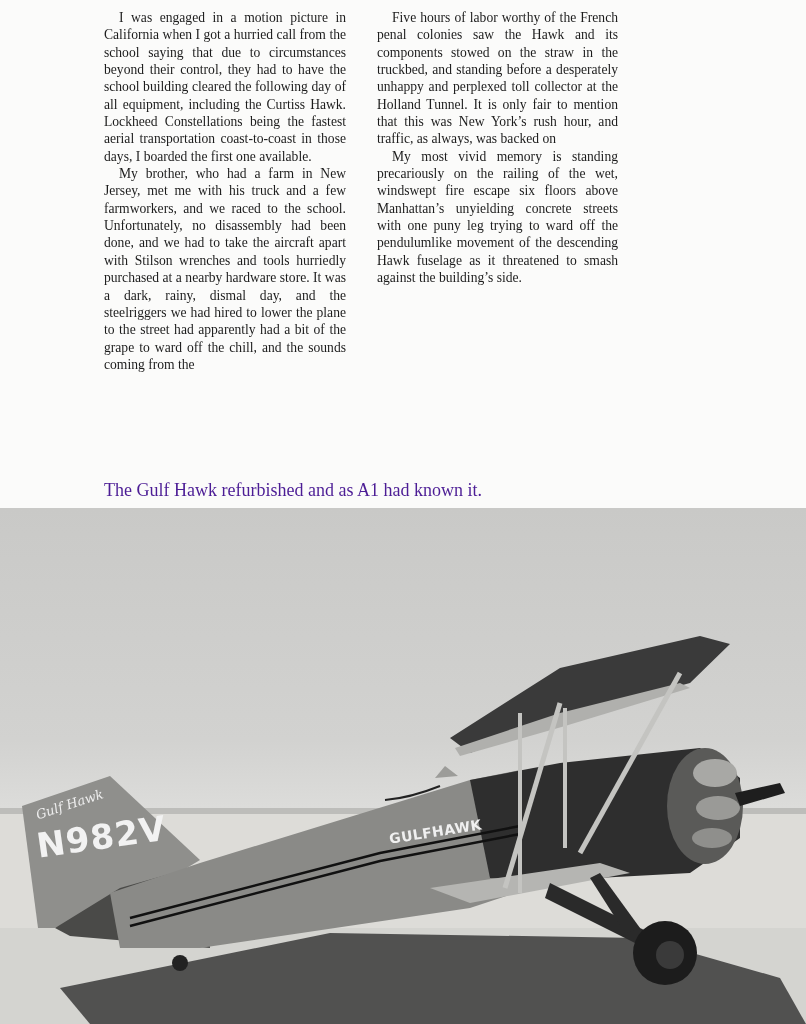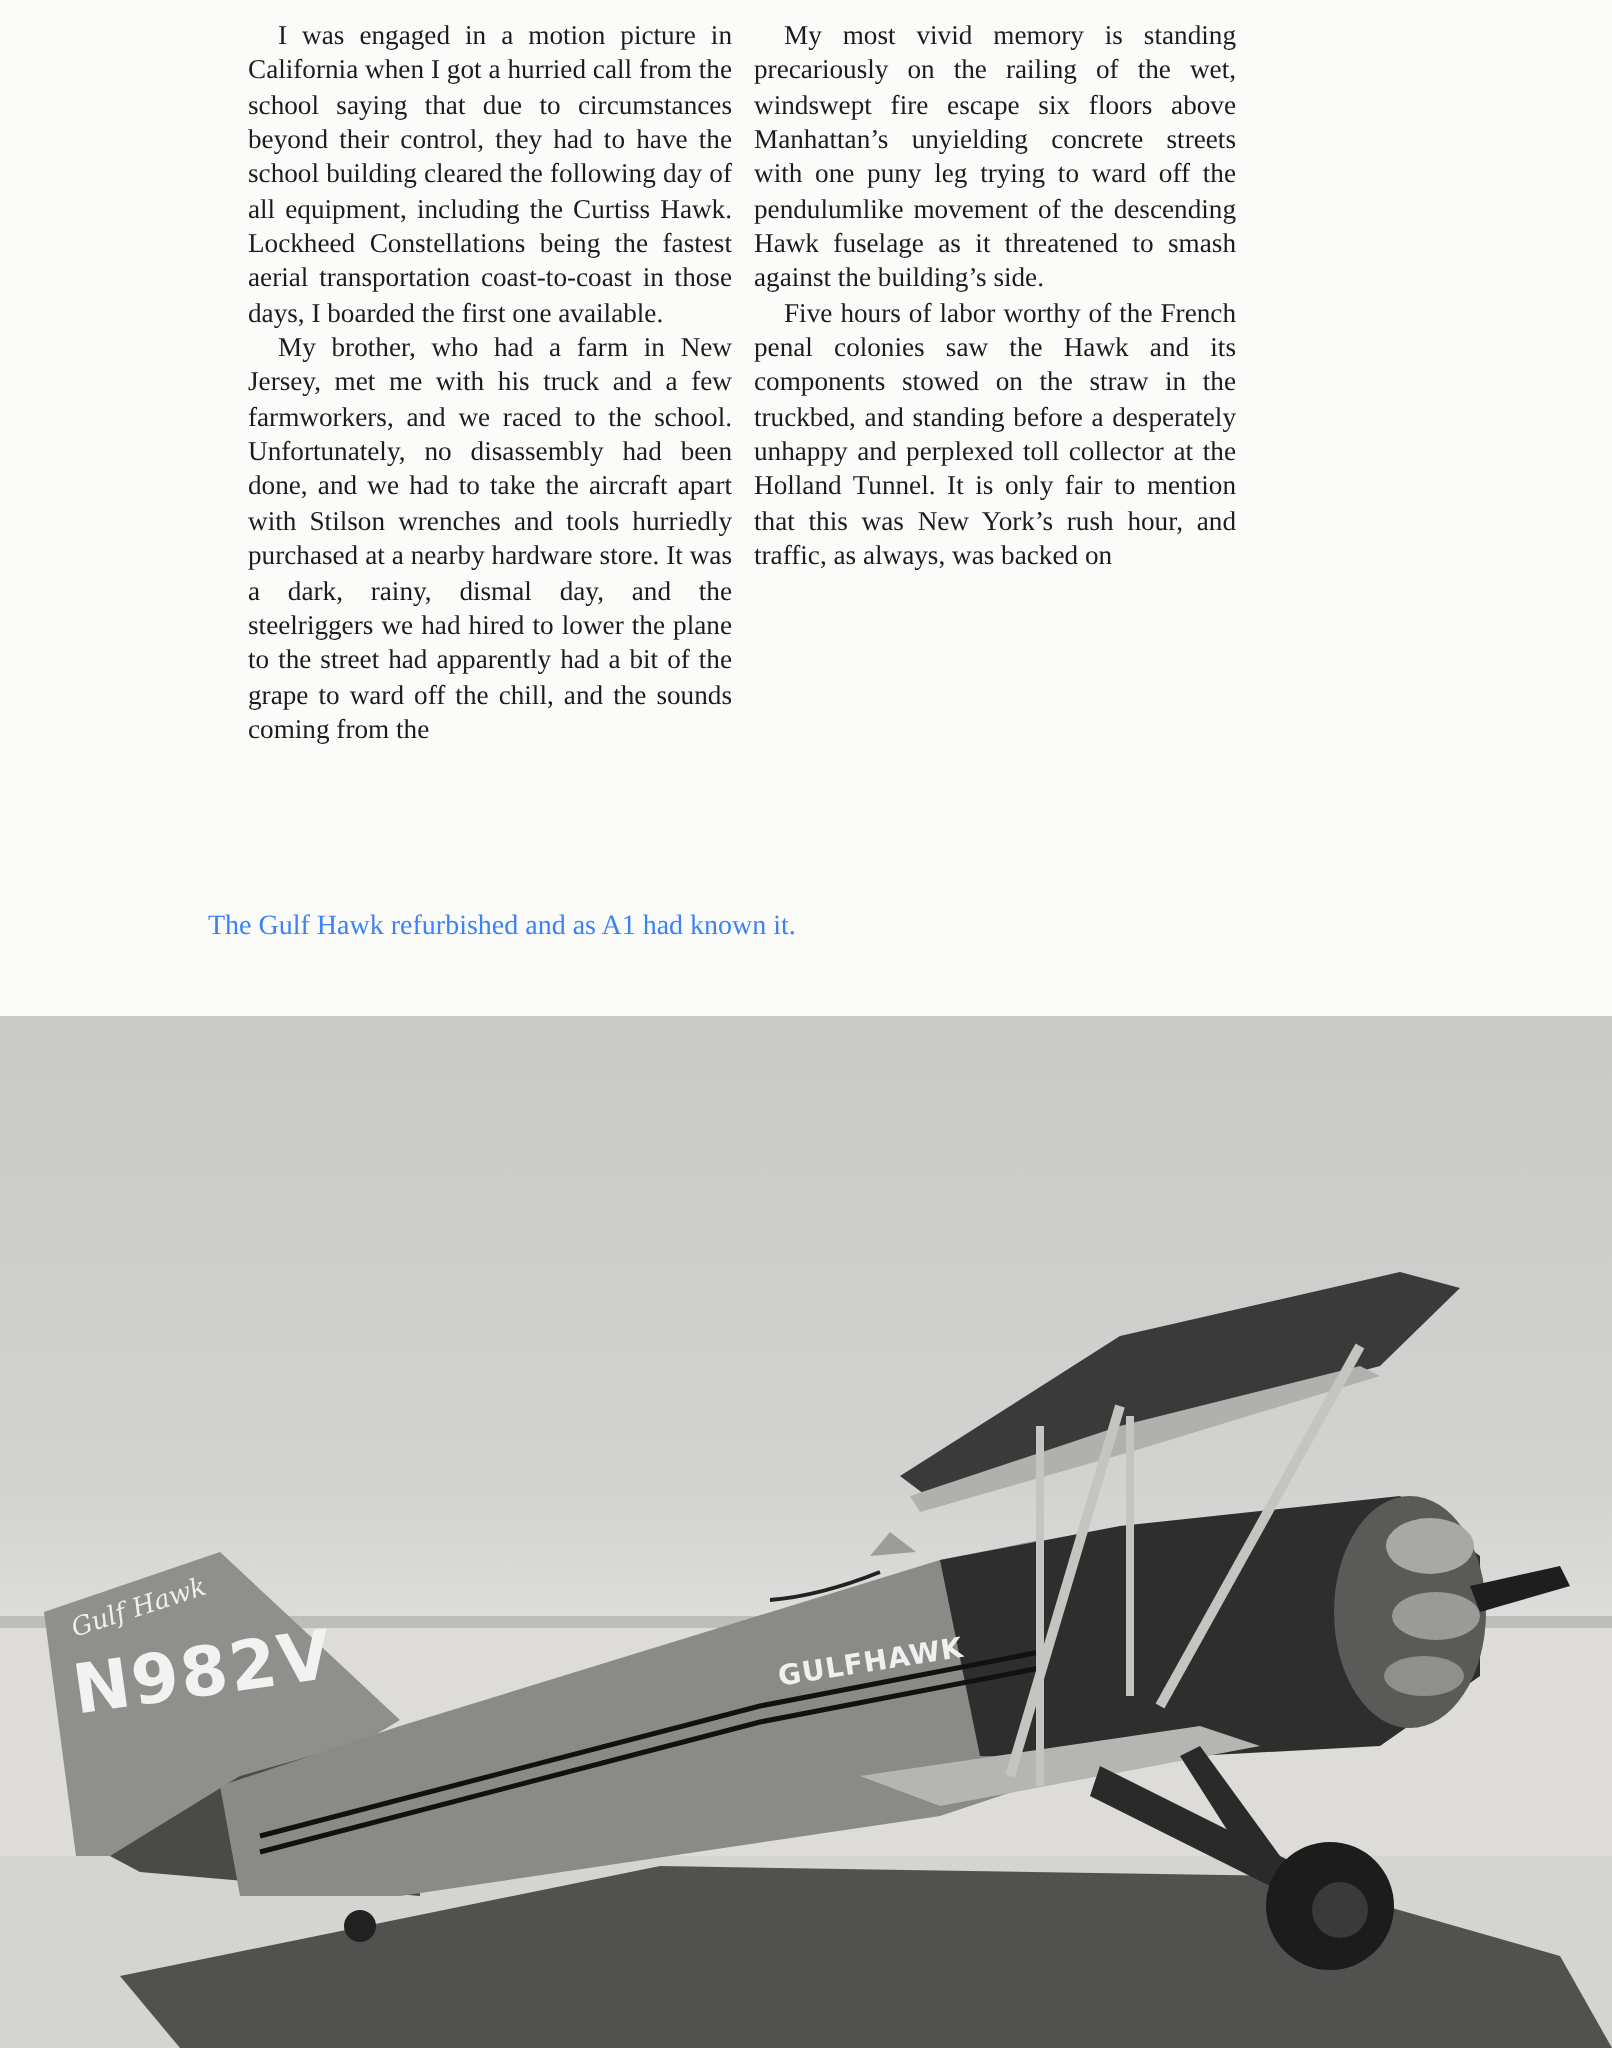--- a/index.html
+++ b/index.html
@@ -10,28 +10,28 @@
     color: #1c1c1c;
     position: relative;
   }
   .page { position: absolute; inset: 0; }
   .col {
     position: absolute; top: 9px;
     font-family: "Liberation Serif", "DejaVu Serif", serif;
     font-size: 13.6px; line-height: 17.35px;
     text-align: justify; hyphens: manual;
   }
-  .col-left { left: 104px; width: 242px; margin-left: 20px; }
+  .col-left { left: 104px; width: 242px; }
   .col-right { left: 377px; width: 241px; }
   .col p { margin: 0; text-indent: 15px; }
   .col p.cont { text-indent: 0; }
   .caption {
-    position: absolute; left: 104px; top: 456px;
+    position: absolute; left: 104px; top: 480px;
     font-family: "Liberation Serif", "DejaVu Serif", serif;
-    font-size: 14px; color: #3b82f6;
+    font-size: 18px; color: #4c1d95;
   }
   .photo {
     position: absolute; left: 0; top: 508px; width: 806px; height: 516px;
     overflow: hidden;
     background: linear-gradient(to bottom, #c9c9c7 0%, #d2d2d0 45%, #dcdcda 58%, #e6e6e4 60%);
   }
   .photo svg { position: absolute; left: 0; top: 0; }
   .tail-reg {
     position: absolute; left: 34px; top: 318px;
     font-family: "DejaVu Sans", sans-serif; font-weight: bold;
@@ -55,22 +55,22 @@
 <body>
 
 <div class="page">
 
   <div class="col col-left">
     <p>I was engaged in a motion picture in California when I got a hurried call from the school saying that due to circumstances beyond their control, they had to have the school building cleared the following day of all equip­ment, including the Curtiss Hawk. Lockheed Constellations being the fastest aerial transportation coast-to-coast in those days, I boarded the first one available.</p>
     <p>My brother, who had a farm in New Jersey, met me with his truck and a few farmworkers, and we raced to the school. Unfortunately, no dis­assembly had been done, and we had to take the aircraft apart with Stilson wrenches and tools hurriedly pur­chased at a nearby hardware store. It was a dark, rainy, dismal day, and the steelriggers we had hired to lower the plane to the street had apparently had a bit of the grape to ward off the chill, and the sounds coming from the</p>
   </div>
 
   <div class="col col-right">
+    <p>Five hours of labor worthy of the French penal colonies saw the Hawk and its components stowed on the straw in the truckbed, and standing before a desperately unhappy and perplexed toll collector at the Holland Tunnel. It is only fair to mention that this was New York’s rush hour, and traffic, as always, was backed on</p>
     <p>My most vivid memory is standing precariously on the railing of the wet, windswept fire escape six floors above Manhattan’s unyielding concrete streets with one puny leg trying to ward off the pendulumlike movement of the descending Hawk fuselage as it threatened to smash against the building’s side.</p>
-    <p>Five hours of labor worthy of the French penal colonies saw the Hawk and its components stowed on the straw in the truckbed, and standing before a desperately unhappy and perplexed toll collector at the Holland Tunnel. It is only fair to mention that this was New York’s rush hour, and traffic, as always, was backed on</p>
   </div>
 
   <div class="caption">The Gulf Hawk refurbished and as A1 had known it.</div>
 
   <div class="photo">
     <svg width="806" height="516" viewBox="0 0 806 516">
 
       <rect x="0" y="300" width="806" height="216" fill="#dddcd8"></rect>
       <rect x="0" y="300" width="806" height="6" fill="#bdbdba"></rect>
       <rect x="0" y="420" width="806" height="96" fill="#cfcfcb" opacity="0.6"></rect>

